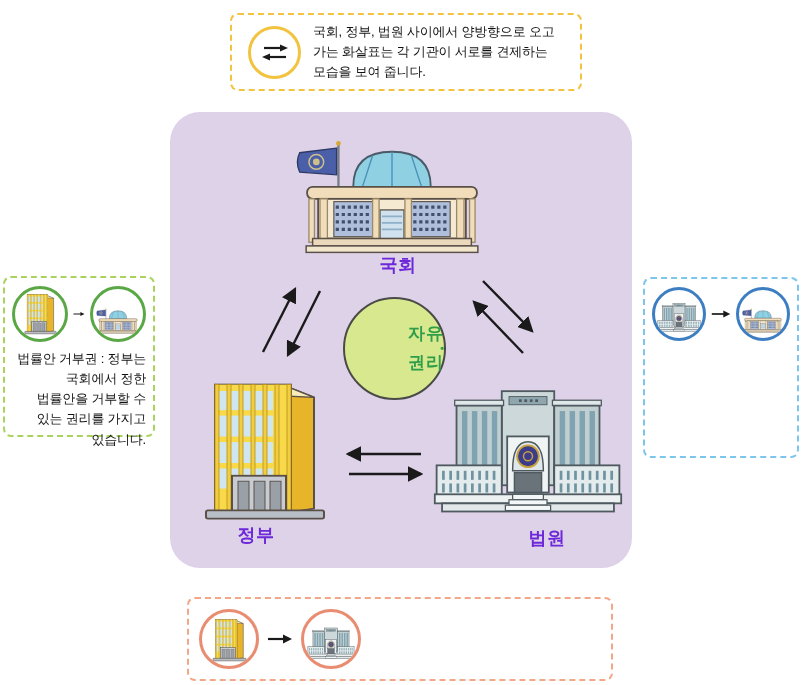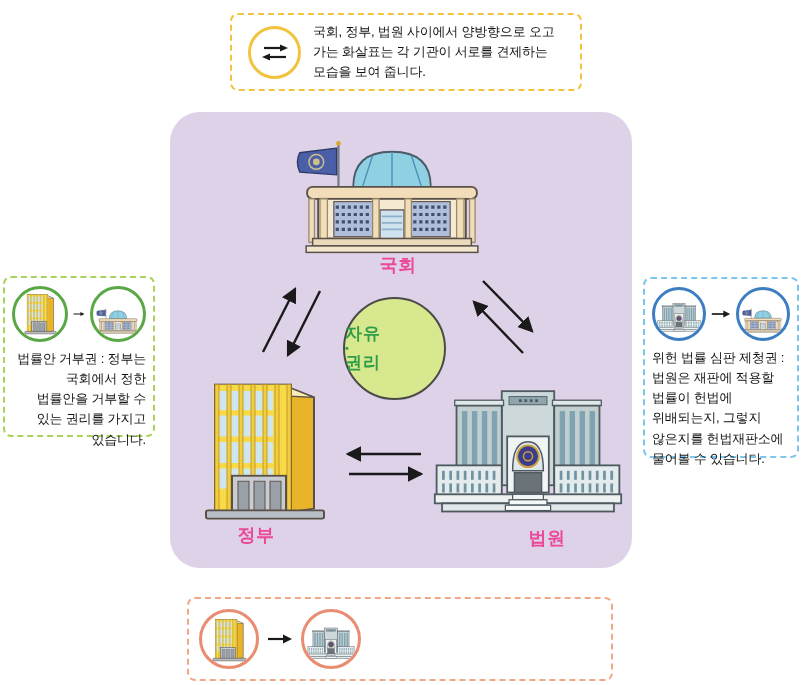--- a/index.html
+++ b/index.html
@@ -16,29 +16,29 @@
   .co-bottom{left:187px;top:597px;width:426px;height:84px;border:2px dashed #f2a888;display:flex;align-items:center;gap:8px;padding:6px 10px;}
   .icon-row{display:flex;align-items:center;justify-content:center;gap:5px;margin-bottom:7px;}
   .mini-circle{box-sizing:border-box;border-radius:50%;background:#fff;display:flex;align-items:flex-end;justify-content:center;overflow:hidden;flex:0 0 auto;}
   .mc-green{border:3px solid #5aa845;width:56px;height:56px;}
   .mc-blue{border:3px solid #3d7ec2;width:54px;height:54px;}
   .mc-salmon{border:3px solid #e98d72;width:60px;height:60px;}
   .mini-circle svg{display:block;margin-bottom:3px;}
 
   
   .panel{position:absolute;left:170px;top:112px;width:462px;height:456px;background:#ded2e8;border-radius:30px;}
-  .node-label{position:absolute;width:70px;text-align:center;font-size:18px;font-weight:700;color:#ec4899;letter-spacing:0.5px;}
+  .node-label{position:absolute;width:70px;text-align:center;font-size:18px;font-weight:700;color:#6d28d9;letter-spacing:0.5px;}
   .lbl-assembly{left:363px;top:253px;}
   .lbl-government{left:221px;top:523px;}
   .lbl-court{left:512px;top:526px;text-align:center;}
   .building{position:absolute;}
   .b-assembly{left:281px;top:137px;}
   .b-government{left:188px;top:370px;}
   .b-court{left:433px;top:382px;}
-  .center-circle{position:absolute;left:343px;top:297px;width:103px;height:103px;border-radius:50%;background:#d8e88e;border:2.5px solid #4a4a48;box-sizing:border-box;display:flex;flex-direction:column;align-items:flex-start;justify-content:center;}
+  .center-circle{position:absolute;left:343px;top:297px;width:103px;height:103px;border-radius:50%;background:#d8e88e;border:2.5px solid #4a4a48;box-sizing:border-box;display:flex;flex-direction:column;align-items:flex-end;justify-content:center;}
   .center-circle .cc-line{font-size:17px;font-weight:700;color:#2f9e4a;line-height:1.15;letter-spacing:1px;}
   .center-circle .cc-dot{font-size:11px;font-weight:700;color:#2f9e4a;line-height:0.9;}
   .arrows-overlay{position:absolute;left:0;top:0;width:801px;height:685px;pointer-events:none;}
   .defs-hidden{position:absolute;width:0;height:0;overflow:hidden;}
 </style>
 </head>
 <body>
 
 <svg class="defs-hidden" aria-hidden="true">
   <defs>
@@ -237,21 +237,20 @@
       <svg width="26" height="12" viewBox="0 0 26 12">
         <line x1="1" y1="6" x2="17" y2="6" stroke="#1a1a1a" stroke-width="2.2"></line>
         <polygon points="16,1.6 25,6 16,10.4" fill="#1a1a1a"></polygon>
       </svg>
       <div class="mini-circle mc-blue">
         <svg width="50" height="29" viewBox="0 0 240 130">
             <use href="#sym-assembly"></use>
           </svg>
       </div>
     </div>
-    <div class="txt">위헌 법률 심판 제청권 : 법원은 재판에 적용할 법률이 헌법에 위배되는지, 그렇지 않은지를 헌법재판소에 물어볼 수 있습니다.</div>
   </div>
 
   <div class="callout co-bottom">
     <div class="mini-circle mc-salmon">
       <svg width="42" height="48" viewBox="0 0 150 170">
           <use href="#sym-gov"></use>
         </svg>
     </div>
     <svg width="26" height="12" viewBox="0 0 26 12" style="flex:0 0 auto;">
       <line x1="1" y1="6" x2="17" y2="6" stroke="#1a1a1a" stroke-width="2.2"></line>

